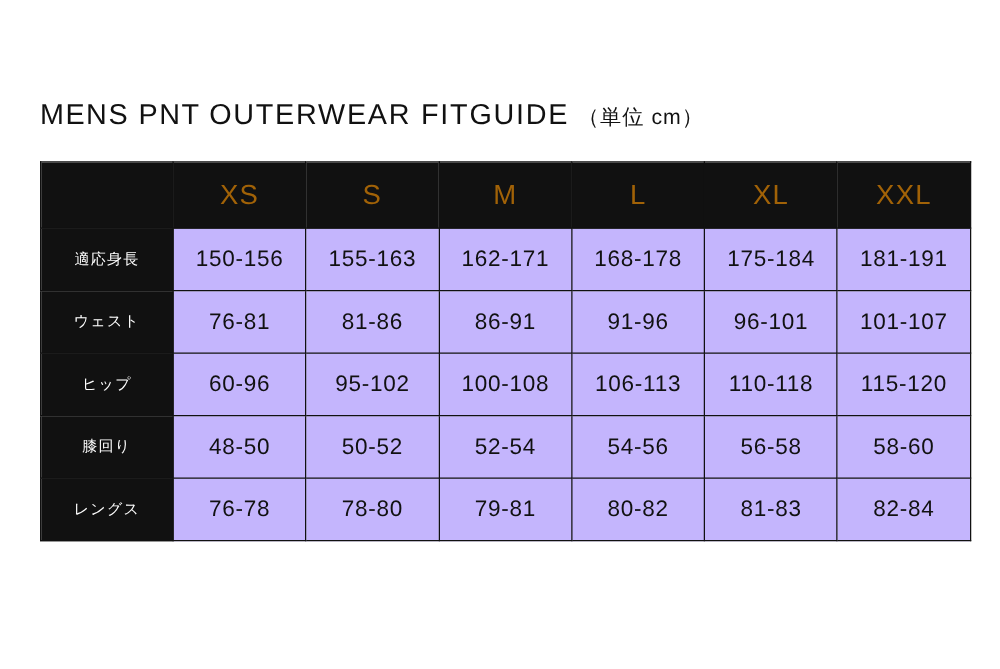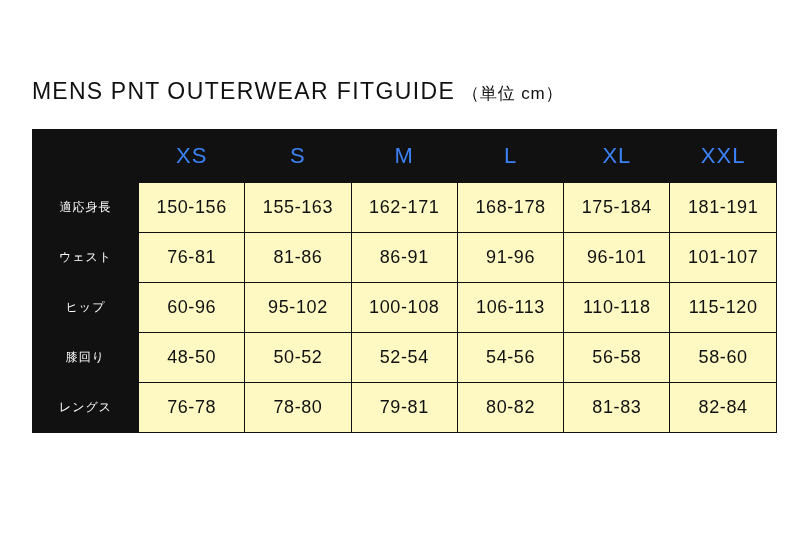--- a/index.html
+++ b/index.html
@@ -55,26 +55,26 @@
 
   table.fitguide th,
   table.fitguide td {
     border: 1px solid #111111;
     text-align: center;
     vertical-align: middle;
     height: 49px;
     font-size: 19px;
     font-weight: normal;
     color: #111111;
-    background: #fef9c3;
+    background: #c4b5fd;
     padding: 0;
   }
   table.fitguide thead th {
     background: #111111;
-    color: #3b82f6;
+    color: #a16207;
     border-color: #111111;
     height: 52px;
     font-size: 22px;
     letter-spacing: 1px;
   }
   table.fitguide thead th.corner {
     background: #111111;
   }
   table.fitguide tbody th.rowlabel {
     background: #111111;

